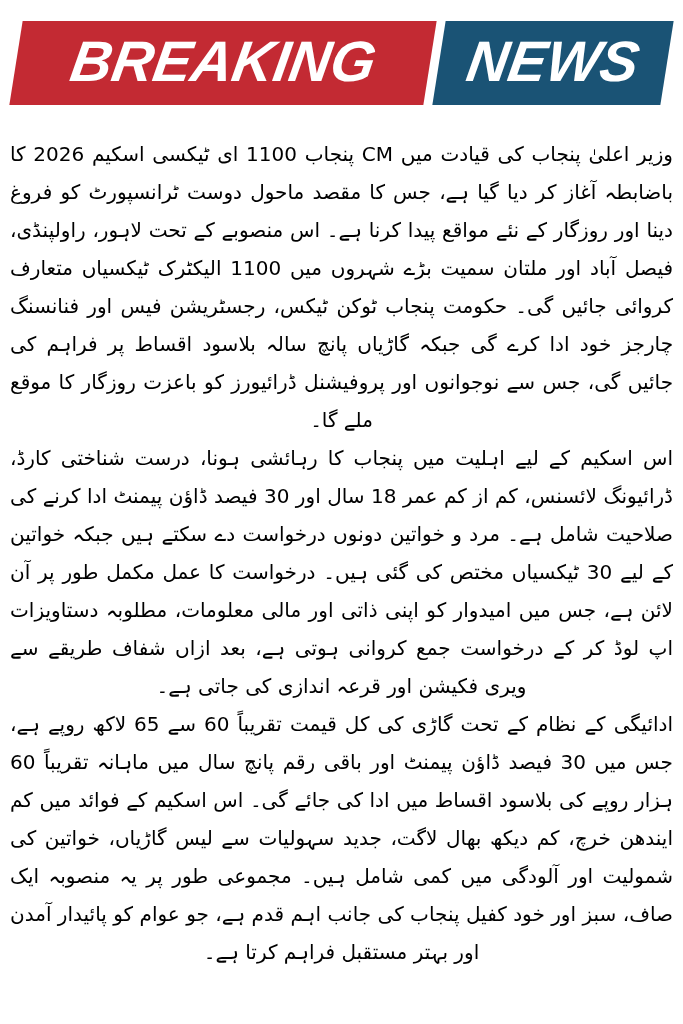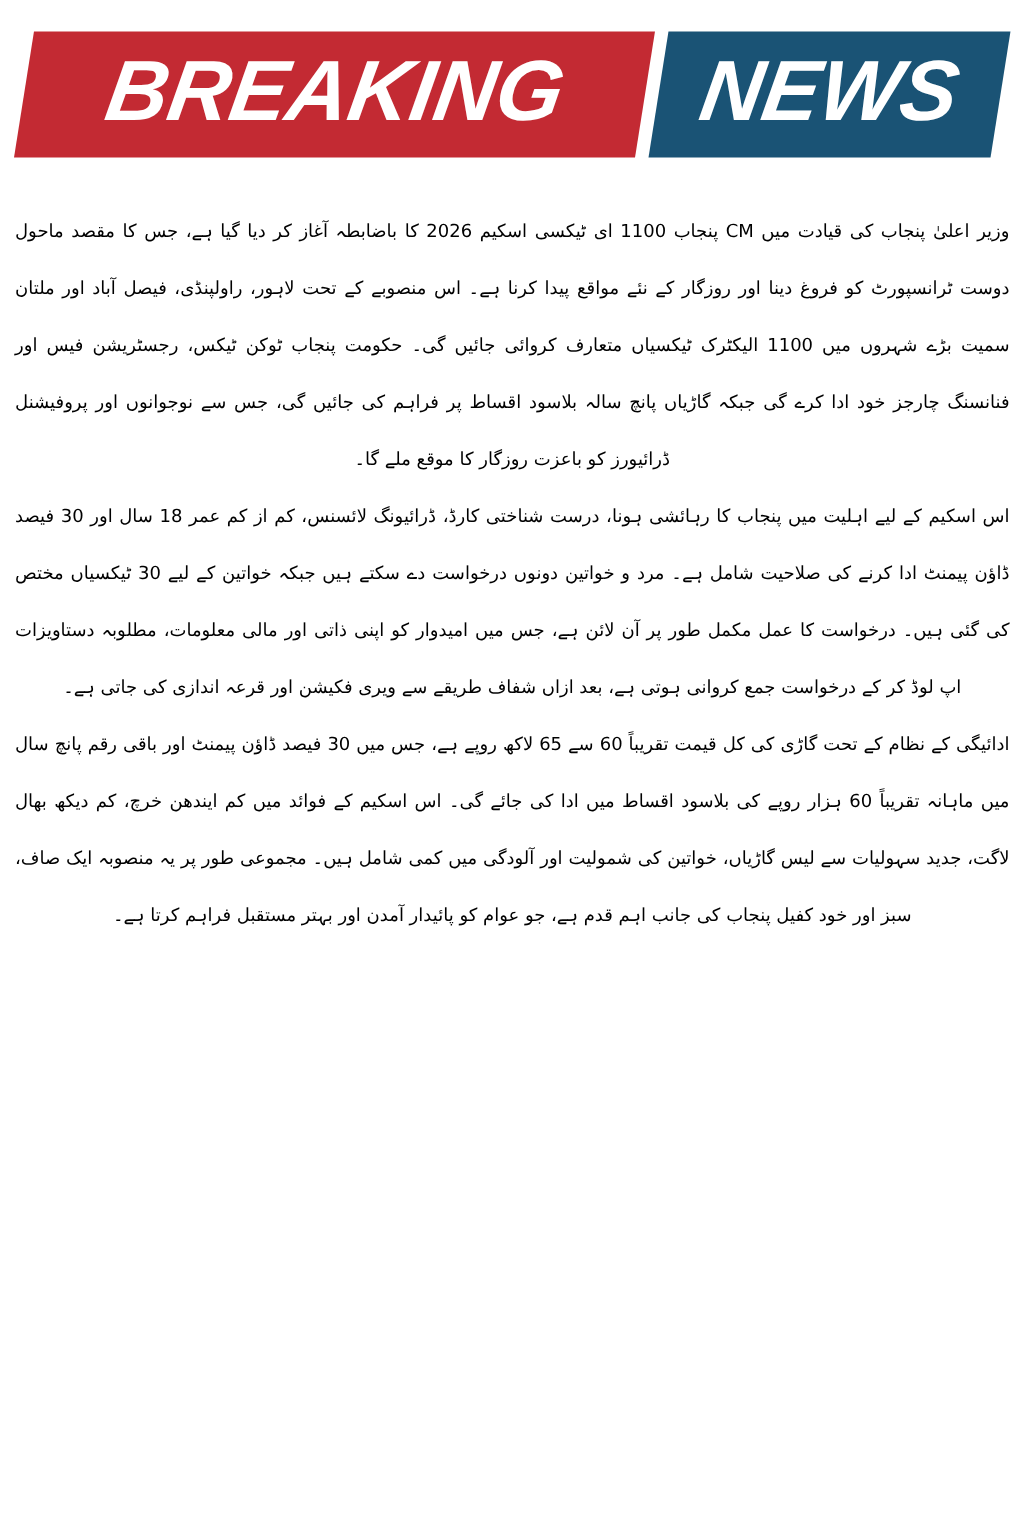--- a/index.html
+++ b/index.html
@@ -56,21 +56,21 @@
     white-space:nowrap;
     padding-bottom:4px;
   }
   
   .article{
     direction:rtl;
     unicode-bidi:embed;
     margin:30px 10px 18px 10px;
     color:var(--article-text);
     font-family:"DejaVu Sans",sans-serif;
-    font-size:12px;
+    font-size:20px;
     line-height:38px;
     text-align:justify;
     text-align-last:center;
     -moz-text-align-last:center;
   }
   .article p{
     margin:0;
     padding:0;
   }
 </style>

